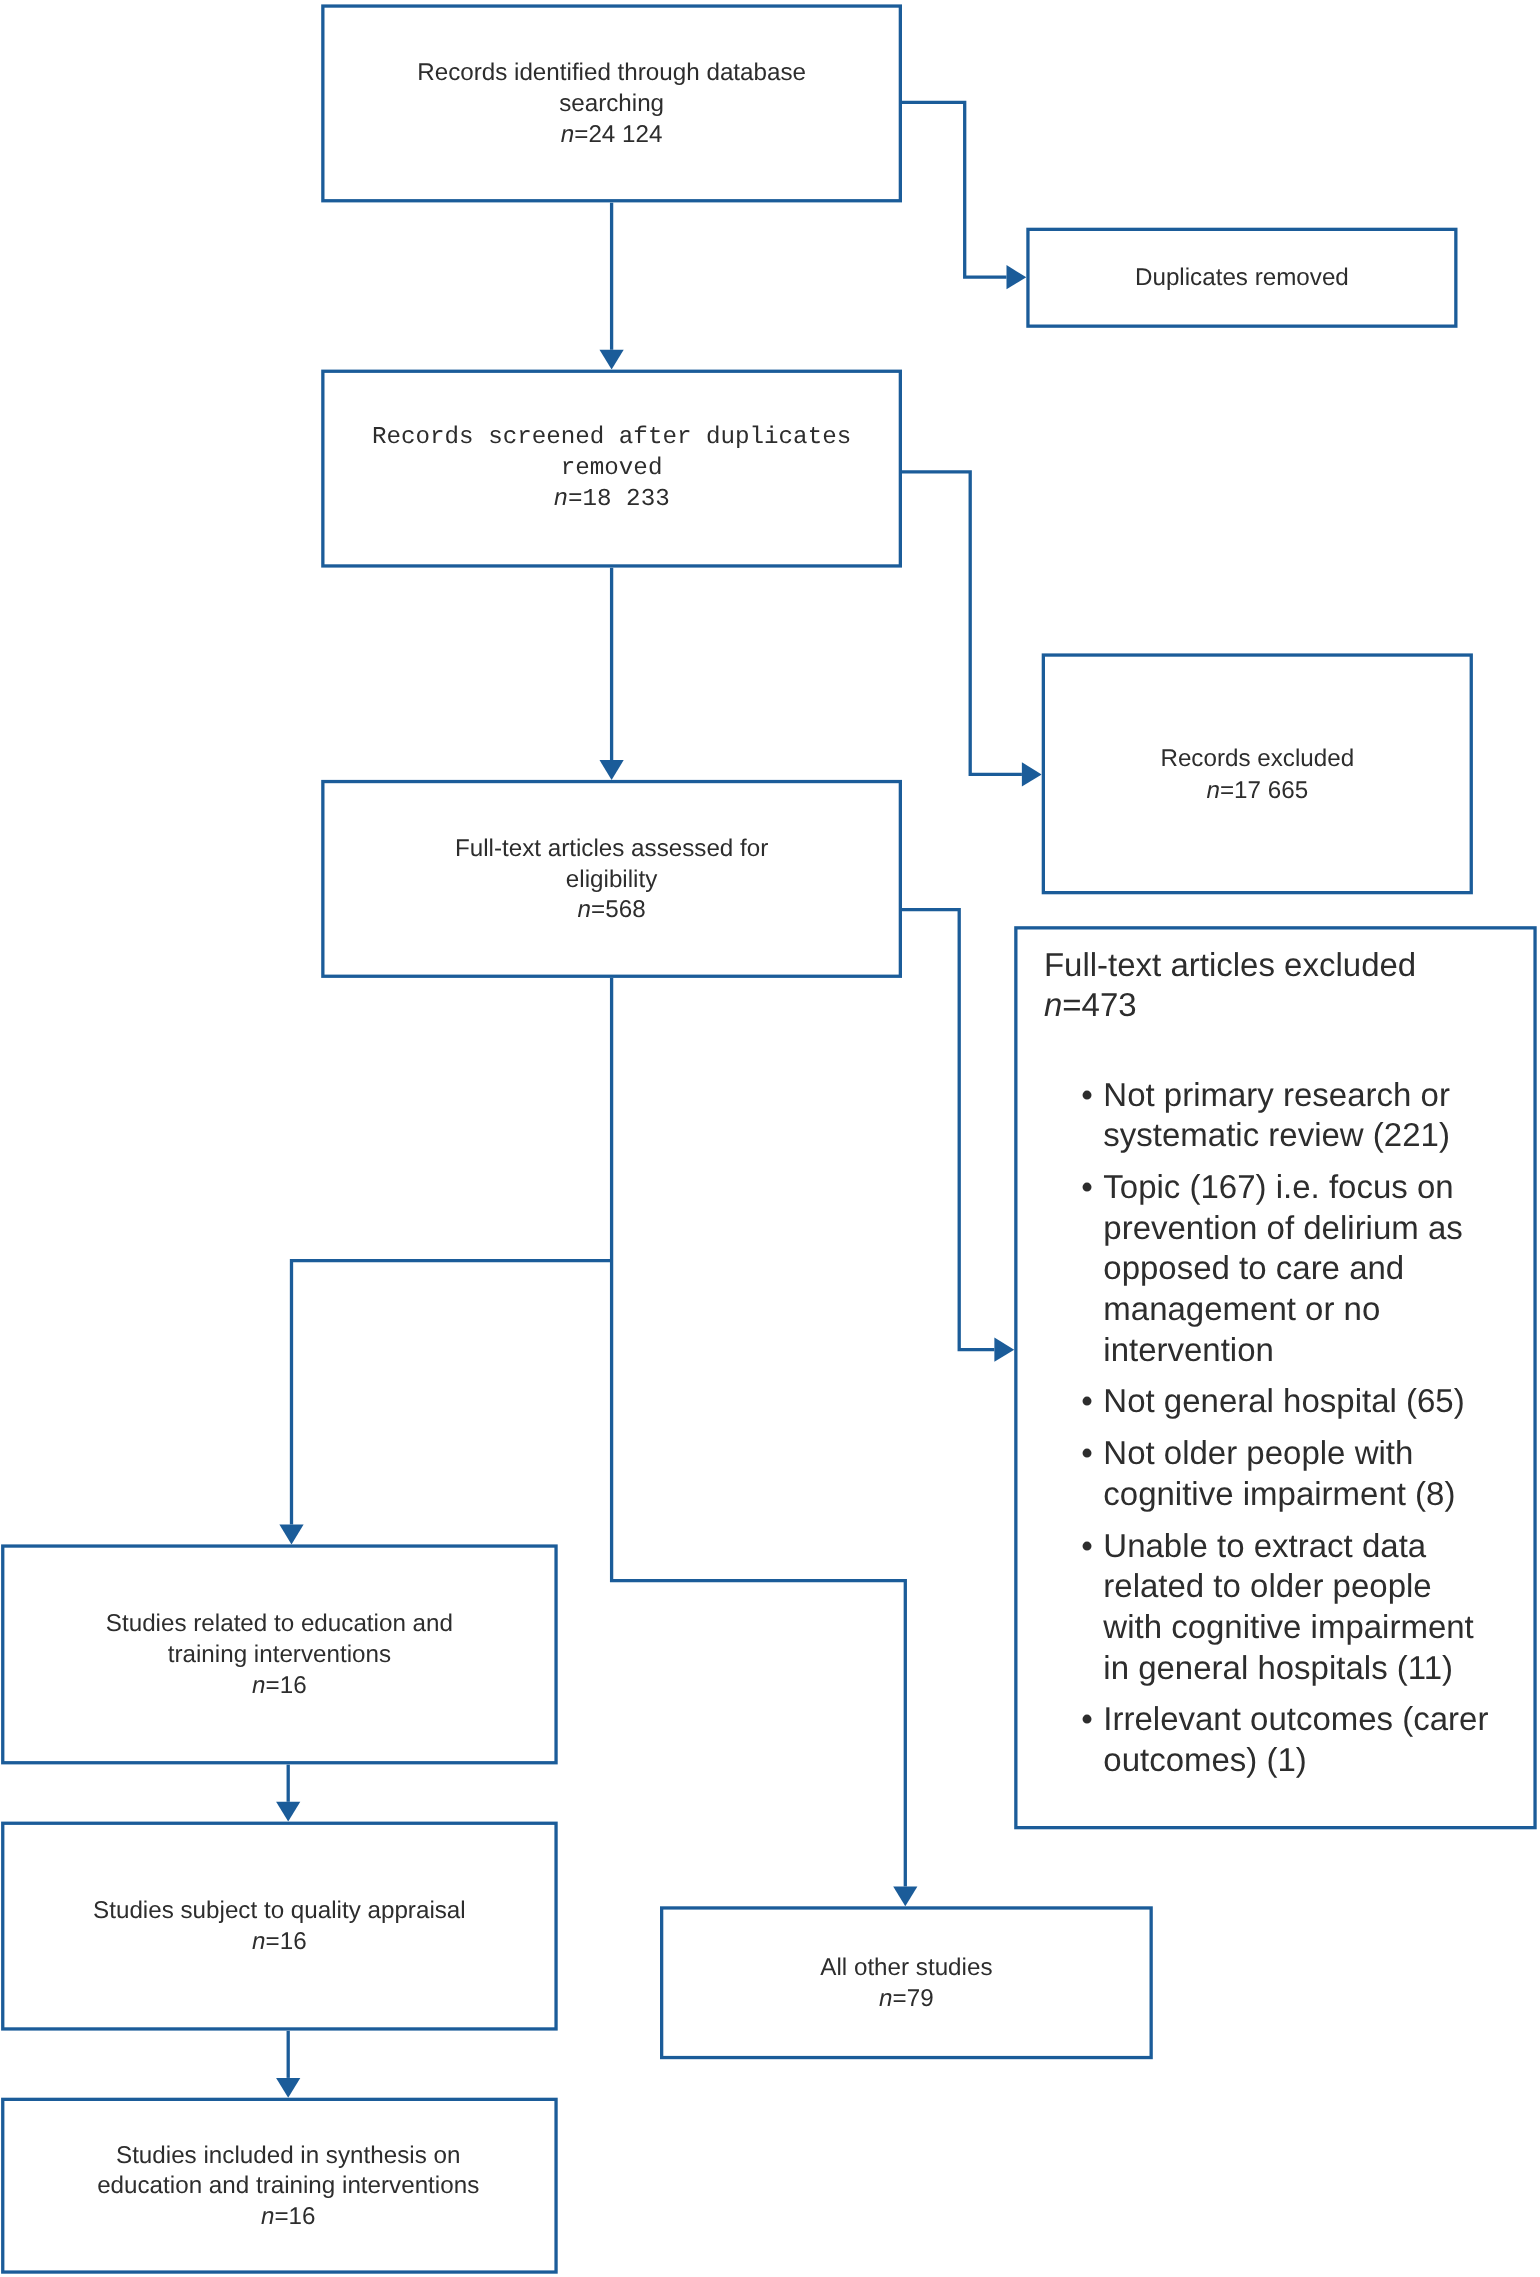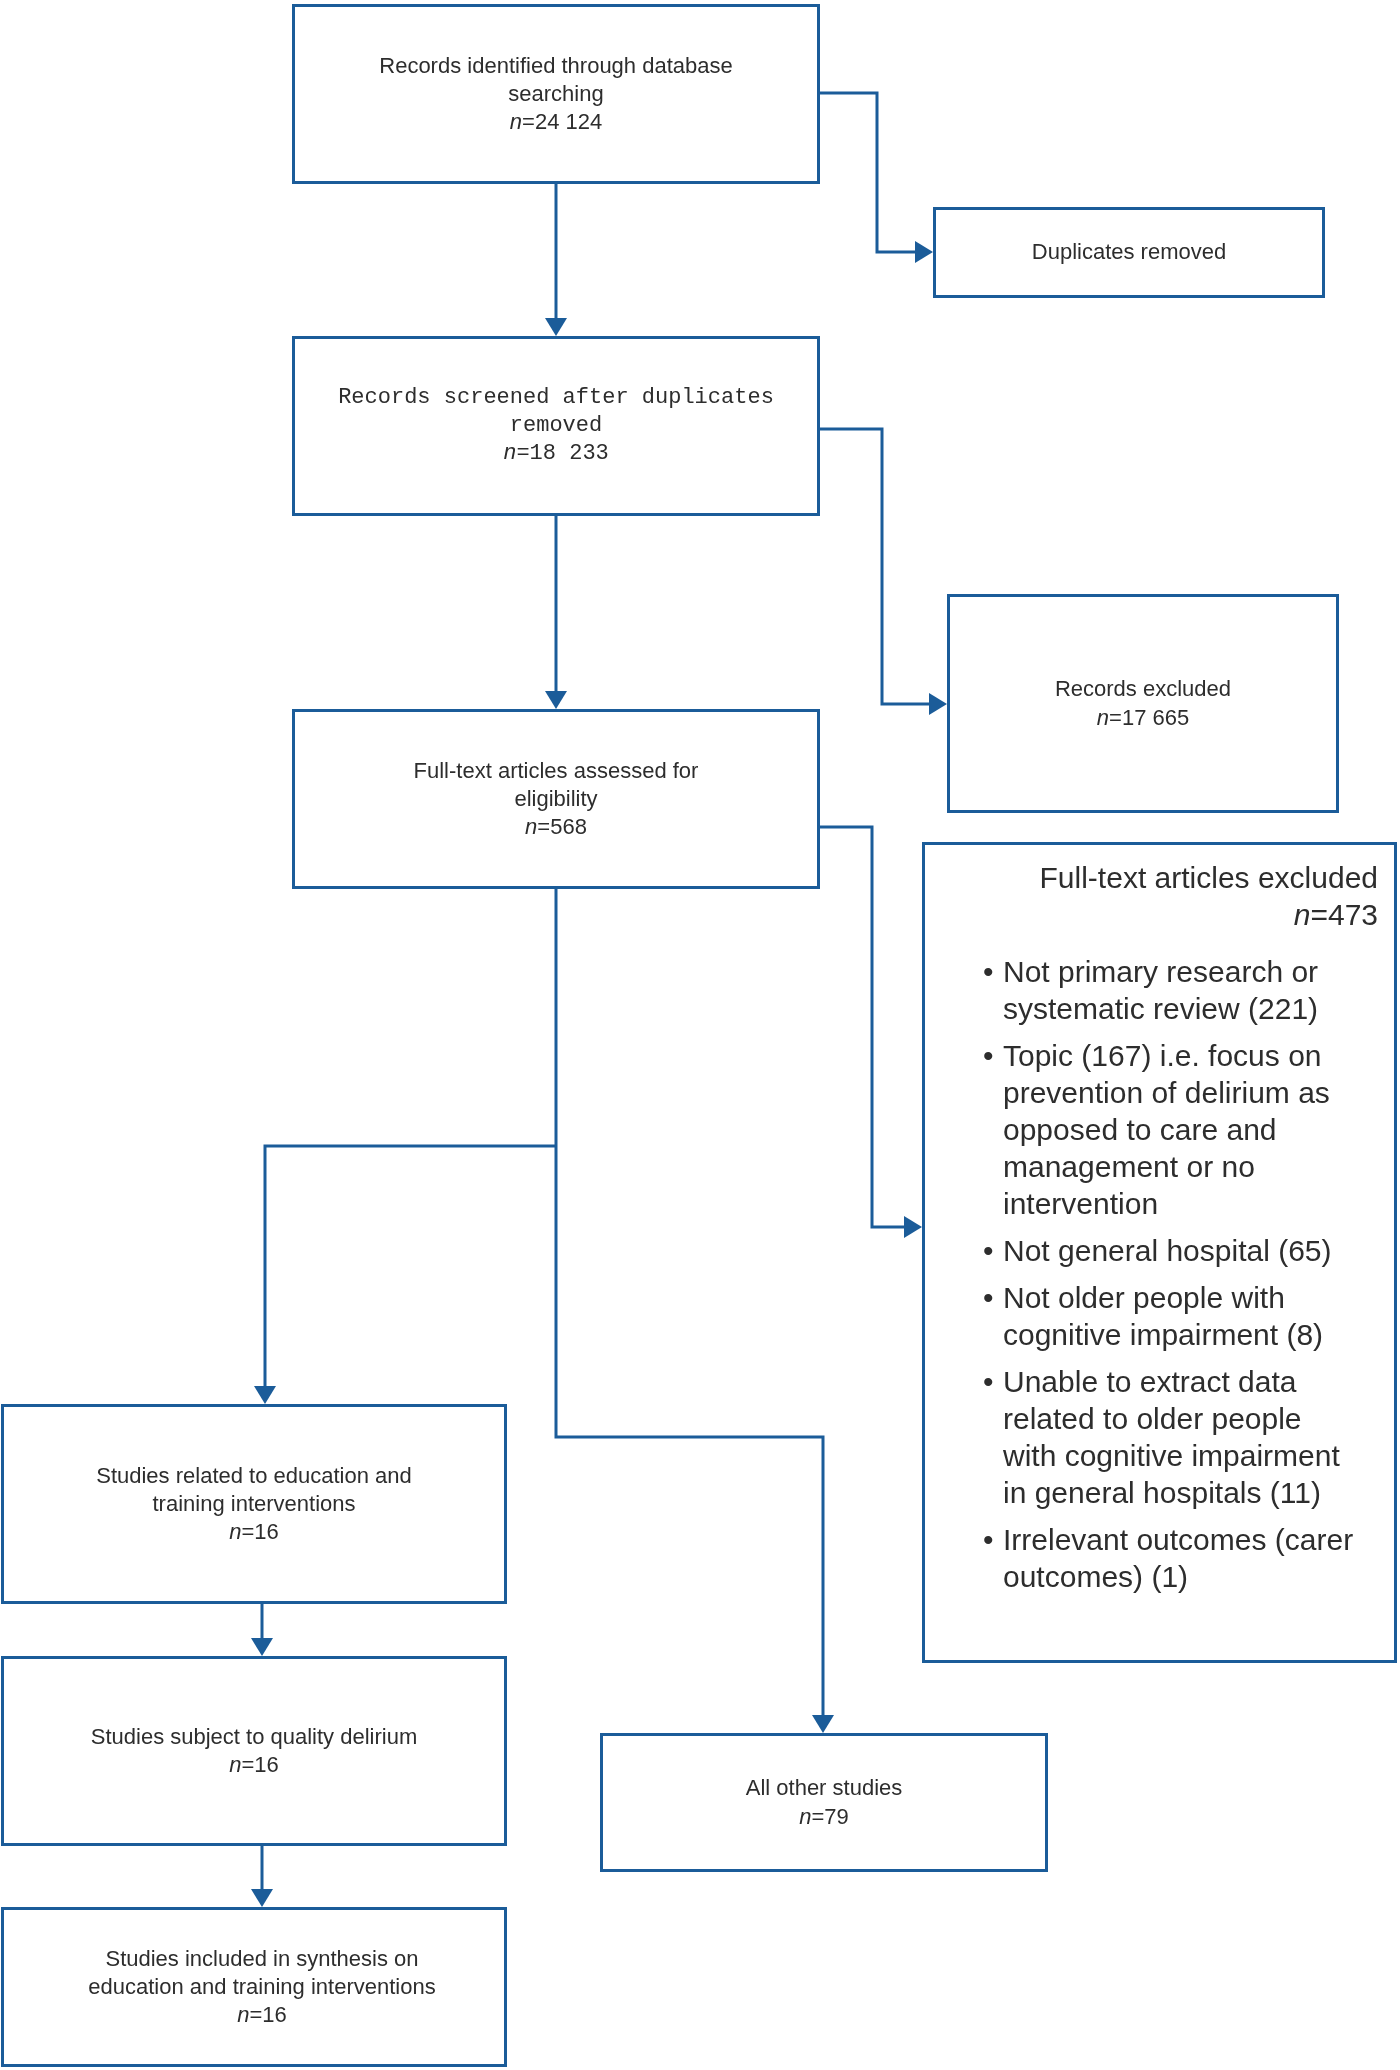--- a/index.html
+++ b/index.html
@@ -31,22 +31,22 @@
   
   #ft-excluded{
     justify-content:flex-start;
     align-items:stretch;
     text-align:left;
     font-size:30px;
     line-height:37px;
     padding:14px 16px 16px 0;
   }
   #ft-excluded .hdr{
-    text-align:right;
-    margin:0 0 20px 0;
+    text-align:left;
+    margin:0 0 44px 0;
     padding-left:24px;
   }
   #ft-excluded ul{
     list-style:none;
     margin:0;
     padding:0 0 0 58px;
   }
   #ft-excluded li{
     display:flex;
     align-items:flex-start;
@@ -157,21 +157,21 @@
     </ul>
   </div>
 
   <div class="box" style="left:1px;top:1404px;width:506px;height:200px;">
     <span class="ln">Studies related to education and</span>
     <span class="ln">training interventions</span>
     <span class="ln"><i class="nvar">n</i><span>=16</span></span>
   </div>
 
   <div class="box" style="left:1px;top:1656px;width:506px;height:190px;">
-    <span class="ln">Studies subject to quality delirium</span>
+    <span class="ln">Studies subject to quality appraisal</span>
     <span class="ln"><i class="nvar">n</i><span>=16</span></span>
   </div>
 
   <div class="box" style="left:1px;top:1907px;width:506px;height:160px;padding-left:16px;">
     <span class="ln">Studies included in synthesis on</span>
     <span class="ln">education and training interventions</span>
     <span class="ln"><i class="nvar">n</i><span>=16</span></span>
   </div>
 
   <div class="box" style="left:600px;top:1733px;width:448px;height:139px;">

